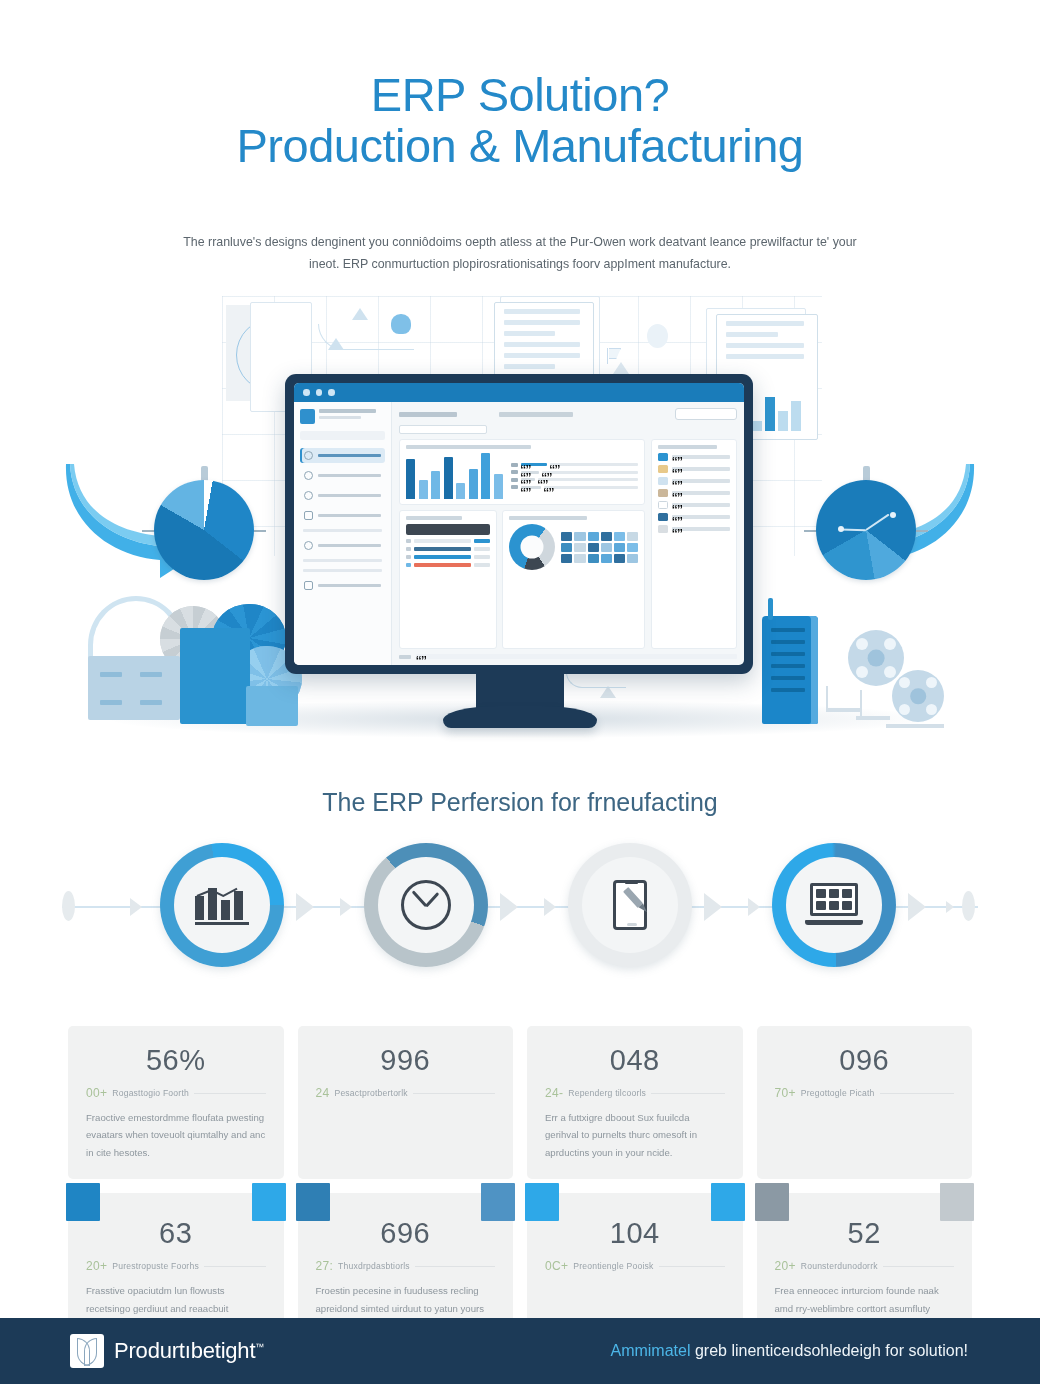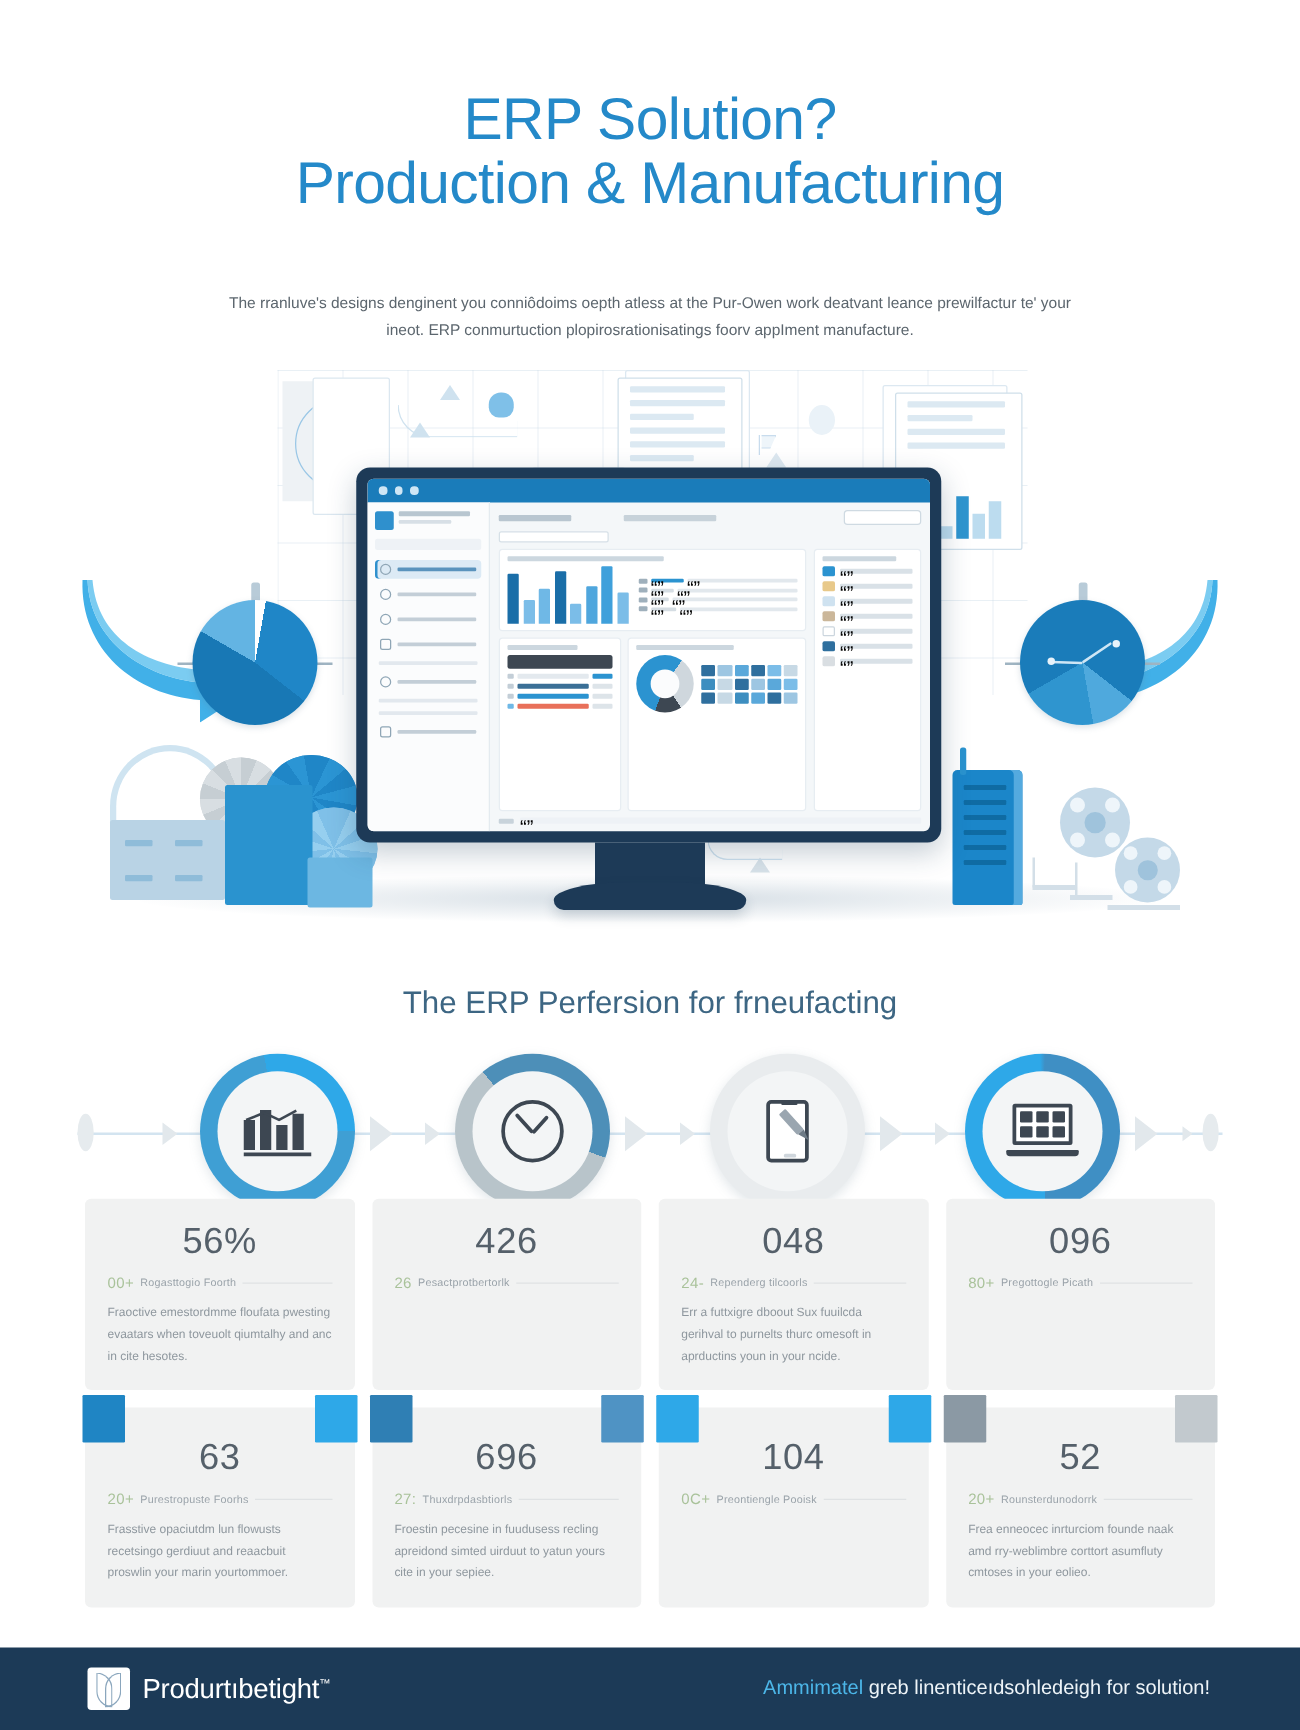--- a/index.html
+++ b/index.html
@@ -397,21 +397,21 @@
     display:grid; grid-template-columns: repeat(3,1fr); grid-template-rows: repeat(2,1fr);
     gap: 2.5px; padding: 3px;
   }
   .ic-lap .scr b { background:#3d4752; border-radius:1px; }
   .ic-lap .bot {
     position:absolute; left:0; bottom: 2px; width: 58px; height: 5px; background:#3d4752;
     border-radius: 1px 1px 3px 3px;
   }
 
   
-  .stats { position:absolute; left: 68px; top: 959px; width: 904px; }
+  .stats { position:absolute; left: 68px; top: 1026px; width: 904px; }
   .stat-row { display:flex; gap: 14px; margin-bottom: 14px; position:relative; }
   .stat {
     position: relative; width: 222px; background:#f1f2f2; border-radius: 5px;
     padding: 20px 18px 18px; min-height: 124px;
   }
   .stat.r2 { padding-top: 26px; min-height: 138px; }
   .stat-num {
     font-size: 29px; color:#55606a; font-weight: 400; text-align:center; line-height:1;
     margin-bottom: 11px; letter-spacing: .5px;
   }
@@ -858,40 +858,40 @@
       <div class="stat">
         <div class="stat-num">56%</div>
         <div class="stat-sub">
           <span class="v">00+</span>
           <span class="t">Rogasttogio Foorth</span>
           <span class="rule"></span>
         </div>
         <div class="stat-body">Fraoctive emestordmme floufata pwesting evaatars when toveuolt qiumtalhy and anc in cite hesotes.</div>
       </div>
       <div class="stat">
-        <div class="stat-num">426</div>
+        <div class="stat-num">996</div>
         <div class="stat-sub">
-          <span class="v">26</span>
+          <span class="v">24</span>
           <span class="t">Pesactprotbertorlk</span>
           <span class="rule"></span>
         </div>
       </div>
       <div class="stat">
         <div class="stat-num">048</div>
         <div class="stat-sub">
           <span class="v">24-</span>
           <span class="t">Rependerg tilcoorls</span>
           <span class="rule"></span>
         </div>
         <div class="stat-body">Err a futtxigre dboout Sux fuuilcda gerihval to purnelts thurc omesoft in aprductins youn in your ncide.</div>
       </div>
       <div class="stat">
         <div class="stat-num">096</div>
         <div class="stat-sub">
-          <span class="v">80+</span>
+          <span class="v">70+</span>
           <span class="t">Pregottogle Picath</span>
           <span class="rule"></span>
         </div>
       </div>
     </div>
 
     <div class="stat-row">
       <div class="stat r2">
         <span class="sq l" style="background:#1f85c4"></span>
         <span class="sq r" style="background:#2ea8e8"></span>

